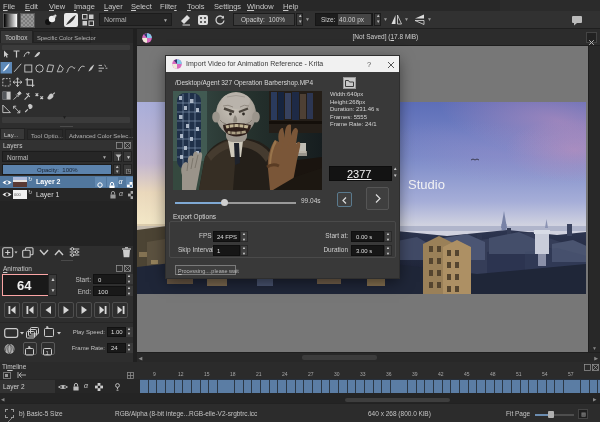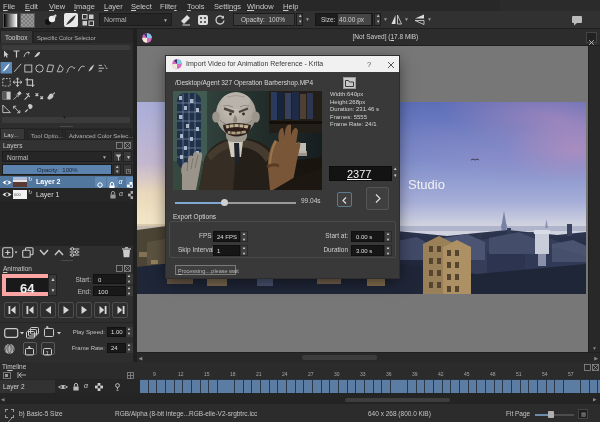--- a/index.html
+++ b/index.html
@@ -307,21 +307,21 @@
     <div class="abs" style="left:61px;top:230.5px;width:12px;height:1.5px;background:#4a4a4a;"></div>
 
     <div class="abs" style="left:0;top:233px;width:133px;height:129px;background:#2e2e2e;">
       <span class="abs" style="left:3px;top:2.5px;font-size:6.5px;color:#c8c8c8;"><u>A</u>nimation</span>
       <svg class="abs" style="left:116px;top:3px;" width="15" height="7" viewBox="0 0 15 7">
         <rect x="0.5" y="0.5" width="6" height="6" fill="none" stroke="#9a9a9a" stroke-width="0.7"></rect>
         <rect x="8.5" y="0.5" width="6" height="6" fill="none" stroke="#9a9a9a" stroke-width="0.7"></rect>
         <path d="M8.5 0.5 L14.5 6.5 M14.5 0.5 L8.5 6.5" stroke="#9a9a9a" stroke-width="0.7"></path>
       </svg>
 
-      <div class="abs" style="left:2px;top:12px;width:50px;height:22px;background:#191919;border:4px solid #fca5a5;box-sizing:border-box;">
+      <div class="abs" style="left:2px;top:12px;width:50px;height:22px;background:#191919;border:1px solid #fca5a5;box-sizing:border-box;">
         <span style="position:absolute;left:14px;top:3px;font-size:13px;font-weight:bold;color:#efefef;">64</span>
       </div>
       <div class="abs" style="left:48px;top:12px;width:9px;height:22px;background:#3a3a3a;border:1px solid #222;box-sizing:border-box;">
         <span style="position:absolute;left:1.5px;top:1px;font-size:5px;color:#ccc;">▲</span>
         <span style="position:absolute;left:1.5px;top:12px;font-size:5px;color:#ccc;">▼</span>
       </div>
       <span class="abs" style="left:66px;top:14px;width:25px;text-align:right;font-size:6.5px;color:#c0c0c0;">Start:</span>
       <div class="abs" style="left:93px;top:12px;width:33px;height:10px;background:#191919;border:1px solid #111;box-sizing:border-box;">
         <span style="position:absolute;left:4px;top:1.5px;font-size:6px;color:#ddd;">0</span>
       </div>

